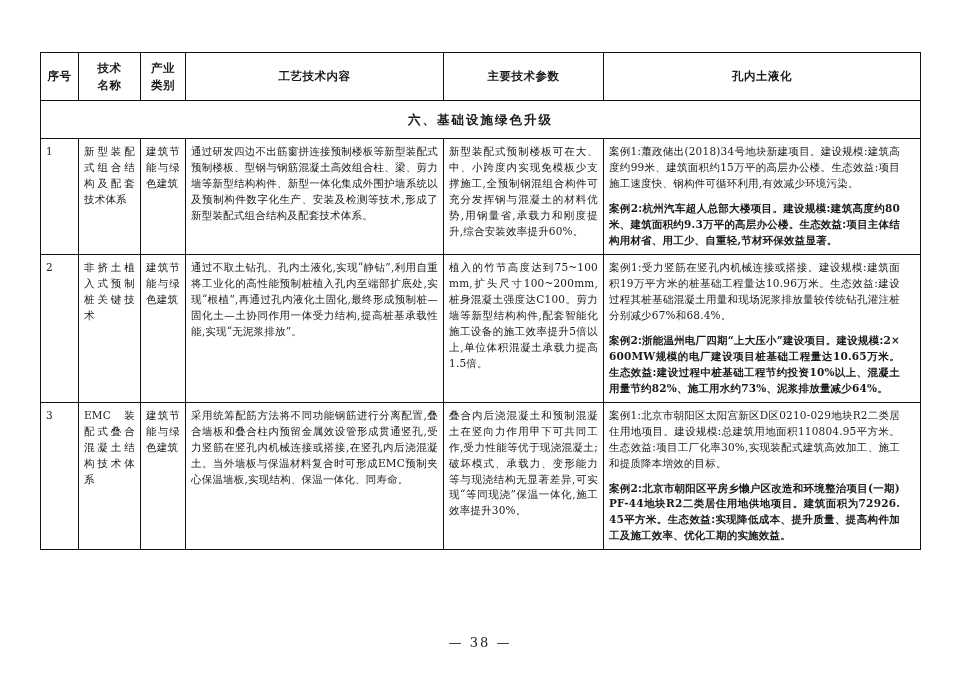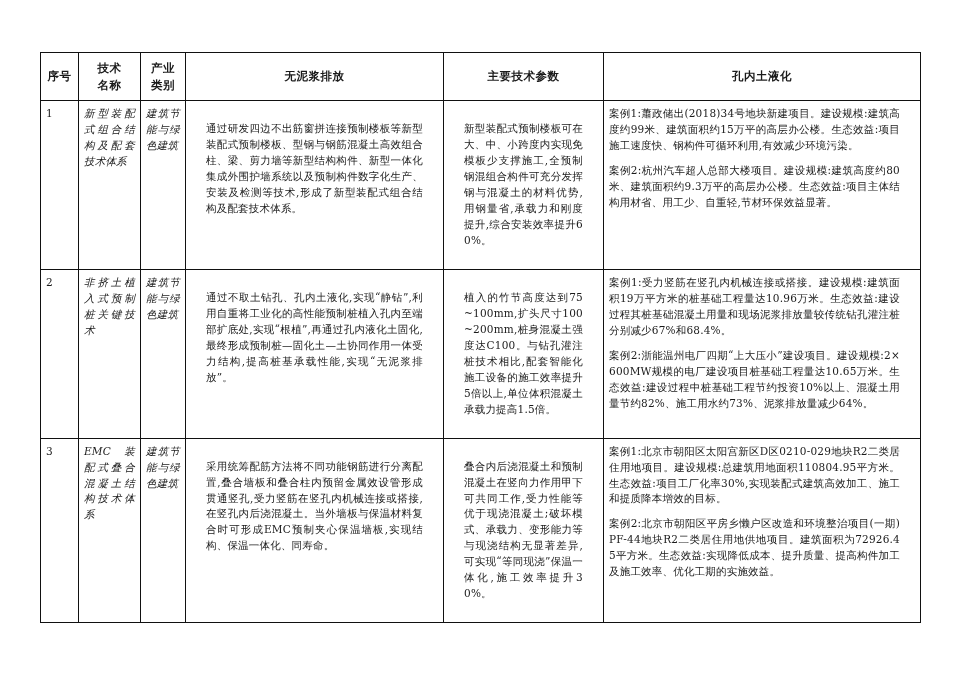--- a/index.html
+++ b/index.html
@@ -57,43 +57,43 @@
   col.c-param  { width: 160px; }
   col.c-case   { width: 317px; }
 
   td.cell-center {
     text-align: center;
     vertical-align: middle;
     font-size: 11px;
     line-height: 1.75;
     letter-spacing: 0.8px;
     padding: 5px 3px;
-    font-style: italic;
   }
   td.cell-seq {
     text-align: center;
     vertical-align: middle;
     font-size: 11px;
   }
   tr.section-row td {
     text-align: center;
     vertical-align: middle;
     font-weight: bold;
     font-size: 12.5px;
     letter-spacing: 2px;
     padding: 9px 0;
   }
   .case-block {
     margin: 0 15px 9px 0;
   }
   .case-block:last-child {
     margin-bottom: 0;
+    font-weight: bold;
   }
   .para {
-    margin: 15px;
+    margin: 0;
     text-indent: 0;
   }
   .page-number {
     position: absolute;
     left: 0;
     right: 0;
     bottom: 28px;
     text-align: center;
     font-size: 13px;
     letter-spacing: 2px;
@@ -112,26 +112,29 @@
       <col class="c-cat">
       <col class="c-content">
       <col class="c-param">
       <col class="c-case">
     </colgroup>
     <thead>
       <tr>
         <th>序号</th>
         <th class="wrap"><span>技术<br>名称</span></th>
         <th class="wrap"><span>产业<br>类别</span></th>
-        <th>无泥浆排放</th>
+        <th>工艺技术内容</th>
         <th>主要技术参数</th>
         <th>孔内土液化</th>
       </tr>
     </thead>
     <tbody>
+      <tr class="section-row">
+        <td colspan="6">六、基础设施绿色升级</td>
+      </tr>
 
       <tr>
         <td class="cell-seq">1</td>
         <td class="cell-center">新型装配式组合结构及配套技术体系</td>
         <td class="cell-center">建筑节能与绿色建筑</td>
         <td>
           <p class="para">通过研发四边不出筋窗拼连接预制楼板等新型装配式预制楼板、型钢与钢筋混凝土高效组合柱、梁、剪力墙等新型结构构件、新型一体化集成外围护墙系统以及预制构件数字化生产、安装及检测等技术,形成了新型装配式组合结构及配套技术体系。</p>
         </td>
         <td>
           <p class="para">新型装配式预制楼板可在大、中、小跨度内实现免模板少支撑施工,全预制钢混组合构件可充分发挥钢与混凝土的材料优势,用钢量省,承载力和刚度提升,综合安装效率提升60%。</p>
@@ -143,21 +146,21 @@
       </tr>
 
       <tr>
         <td class="cell-seq">2</td>
         <td class="cell-center">非挤土植入式预制桩关键技术</td>
         <td class="cell-center">建筑节能与绿色建筑</td>
         <td>
           <p class="para">通过不取土钻孔、孔内土液化,实现“静钻”,利用自重将工业化的高性能预制桩植入孔内至端部扩底处,实现“根植”,再通过孔内液化土固化,最终形成预制桩—固化土—土协同作用一体受力结构,提高桩基承载性能,实现“无泥浆排放”。</p>
         </td>
         <td>
-          <p class="para">植入的竹节高度达到75~100mm,扩头尺寸100~200mm,桩身混凝土强度达C100。与钻孔灌注桩技术相比,配套智能化施工设备的施工效率提升5倍以上,单位体积混凝土承载力提高1.5倍。</p>
+          <p class="para">植入的竹节高度达到75~100mm,扩头尺寸100~200mm,桩身混凝土强度达C100。剪力墙等新型结构构件,配套智能化施工设备的施工效率提升5倍以上,单位体积混凝土承载力提高1.5倍。</p>
         </td>
         <td>
           <p class="case-block">案例1:受力竖筋在竖孔内机械连接或搭接。建设规模:建筑面积19万平方米的桩基础工程量达10.96万米。生态效益:建设过程其桩基础混凝土用量和现场泥浆排放量较传统钻孔灌注桩分别减少67%和68.4%。</p>
           <p class="case-block">案例2:浙能温州电厂四期“上大压小”建设项目。建设规模:2×600MW规模的电厂建设项目桩基础工程量达10.65万米。生态效益:建设过程中桩基础工程节约投资10%以上、混凝土用量节约82%、施工用水约73%、泥浆排放量减少64%。</p>
         </td>
       </tr>
 
       <tr>
         <td class="cell-seq">3</td>
         <td class="cell-center">EMC 装配式叠合混凝土结构技术体系</td>
@@ -169,14 +172,15 @@
           <p class="para">叠合内后浇混凝土和预制混凝土在竖向力作用甲下可共同工作,受力性能等优于现浇混凝土;破坏模式、承载力、变形能力等与现浇结构无显著差异,可实现“等同现浇”保温一体化,施工效率提升30%。</p>
         </td>
         <td>
           <p class="case-block">案例1:北京市朝阳区太阳宫新区D区0210-029地块R2二类居住用地项目。建设规模:总建筑用地面积110804.95平方米。生态效益:项目工厂化率30%,实现装配式建筑高效加工、施工和提质降本增效的目标。</p>
           <p class="case-block">案例2:北京市朝阳区平房乡懒户区改造和环境整治项目(一期)PF-44地块R2二类居住用地供地项目。建筑面积为72926.45平方米。生态效益:实现降低成本、提升质量、提高构件加工及施工效率、优化工期的实施效益。</p>
         </td>
       </tr>
     </tbody>
   </table>
 
+  <div class="page-number">— 38 —</div>
 
 </div>
 
 </body></html>

